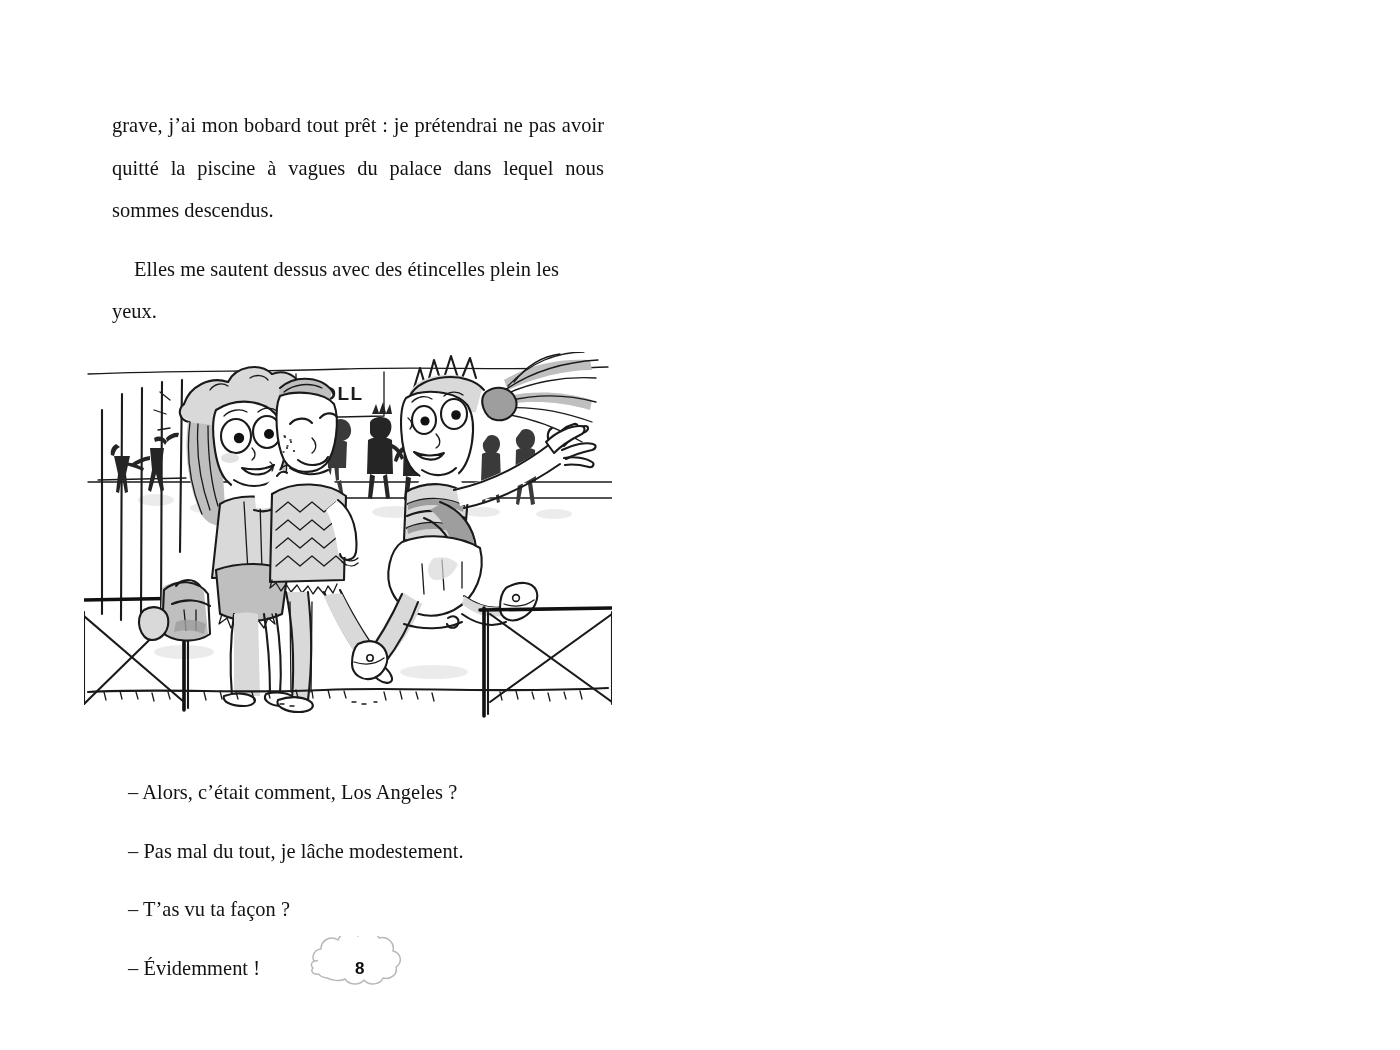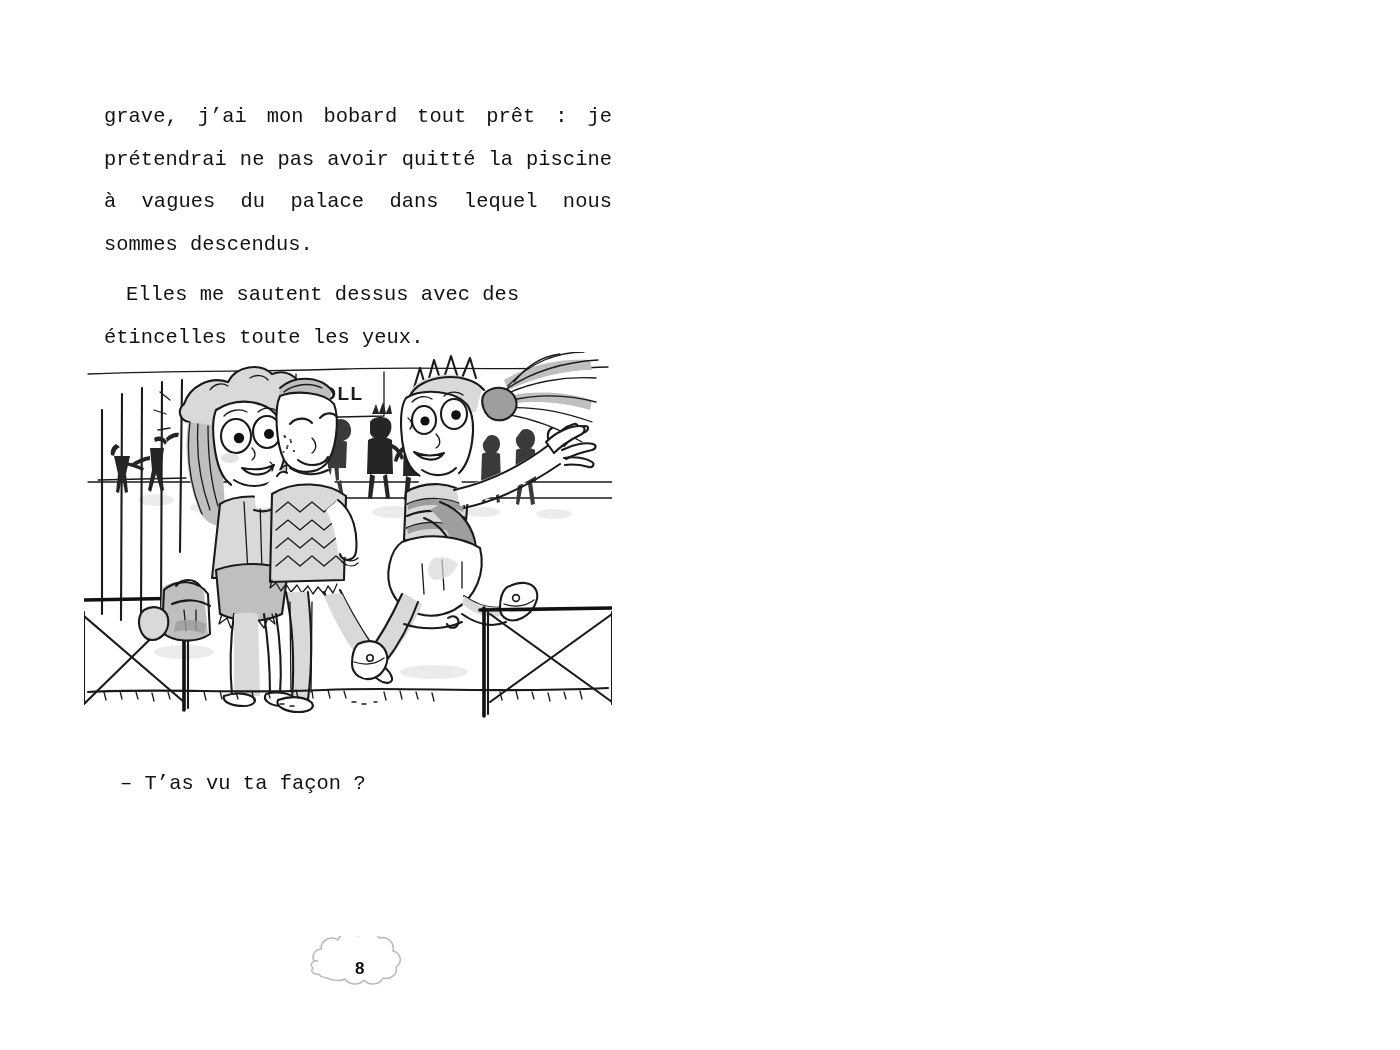--- a/index.html
+++ b/index.html
@@ -43,23 +43,22 @@
   }
   .page-left .textblock  { left: 96px;  width: 524px; }
 
   .textblock.lower {
     position: absolute;
     top: 755px;
   }
   .page-left .textblock.lower { left: 96px; width: 524px; }
 
   p {
-    margin: 8px;
+    margin: 16px;
     text-indent: 0;
-    font-family: Liberation Mono, monospace;
   }
   p.indent { text-indent: 22px; }
   p.dash   { text-indent: 16px; text-align: left; }
   p.flush  { text-indent: 0; }
   p.last   { text-align: left; }
 
   
   .illustration {
     position: absolute;
     left: 84px;
@@ -93,21 +92,21 @@
 </style>
 </head>
 <body>
 
 <div class="spread">
 
   <div class="page page-left">
 
     <div class="textblock">
       <p class="flush">grave, j’ai mon bobard tout prêt : je prétendrai ne pas avoir quitté la piscine à vagues du palace dans lequel nous sommes descendus.</p>
-      <p class="indent last">Elles me sautent dessus avec des étincelles toute les yeux.</p>
+      <p class="indent last">Elles me sautent dessus avec des étincelles plein les yeux.</p>
     </div>
 
     <div class="illustration">
       <svg viewBox="0 0 528 368" xmlns="http://www.w3.org/2000/svg" aria-hidden="true">
         <defs>
           <style>
             .ink  { fill:none; stroke:#1a1a1a; stroke-width:2.1; stroke-linecap:round; stroke-linejoin:round; }
             .ink-t{ fill:none; stroke:#1a1a1a; stroke-width:1.3; stroke-linecap:round; stroke-linejoin:round; }
             .ink-h{ fill:none; stroke:#111;   stroke-width:3.6; stroke-linecap:round; stroke-linejoin:round; }
             .wash1{ fill:#d9d9d9; }
@@ -458,21 +457,24 @@
           <path d="M300 340 l2 8 M316 339 l2 8 M332 340 l2 7 M348 341 l2 8"></path>
           <path d="M416 340 l2 8 M432 339 l2 8 M448 340 l2 7 M464 341 l2 8 M480 340 l2 7 M496 339 l2 8"></path>
         </g>
         <g class="ink-t">
           <path d="M196 352 l4 0 M206 354 l4 0 M268 350 l4 0 M278 352 l4 0 M290 350 l3 0"></path>
         </g>
       </svg>
     </div>
 
     <div class="textblock lower">
+      <p class="dash">– Alors, c’était comment, Los Angeles ?</p>
+      <p class="dash">– Pas mal du tout, je lâche modestement.</p>
       <p class="dash">– T’as vu ta façon ?</p>
+      <p class="dash">– Évidemment !</p>
     </div>
 
     <div class="folio folio-left">
       <svg viewBox="0 0 110 66" xmlns="http://www.w3.org/2000/svg" aria-hidden="true">
         <path d="M22 42 c-9 -1 -13 -8 -10 -14 c-7 -5 -4 -14 4 -15 c0 -9 10 -14 17 -9 c3 -8 14 -10 20 -4 c5 -7 17 -6 21 2 c9 -2 16 5 14 13 c8 2 10 11 3 16 c2 7 -5 13 -13 11 c-3 7 -14 8 -19 2 c-5 6 -15 5 -19 -1 c-5 3 -14 1 -18 -1 z" fill="#ffffff" stroke="#b9b9b9" stroke-width="1.5" stroke-linejoin="round"></path>
         <path d="M14 38 c-6 1 -9 -3 -6 -6 c-4 -4 0 -8 5 -7" fill="#ffffff" stroke="#b9b9b9" stroke-width="1.4"></path>
       </svg>
       <div class="folio-num">8</div>
     </div>
   </div>

